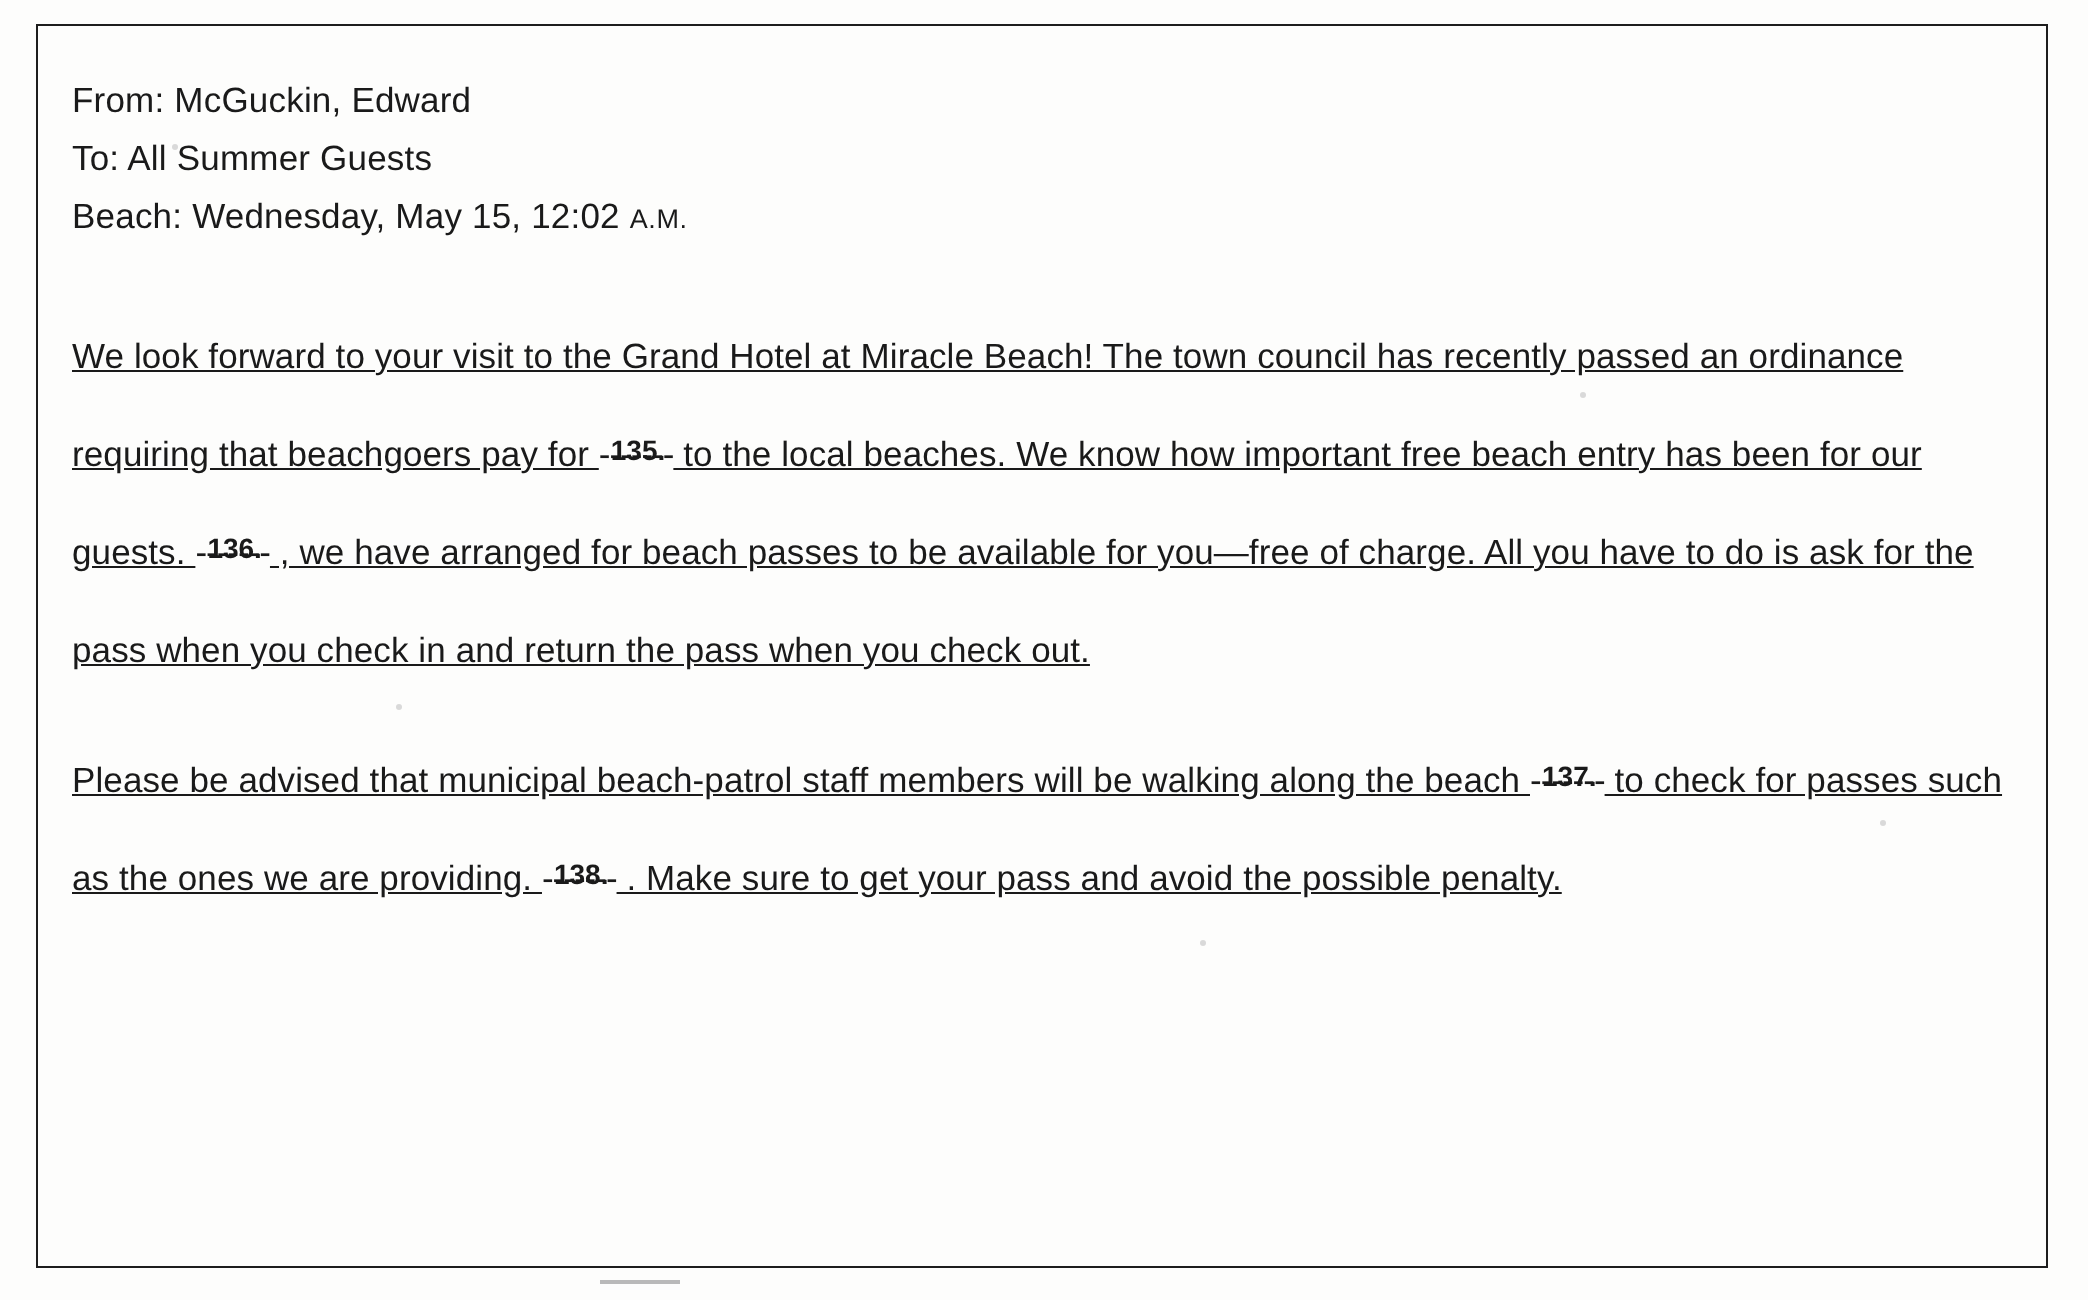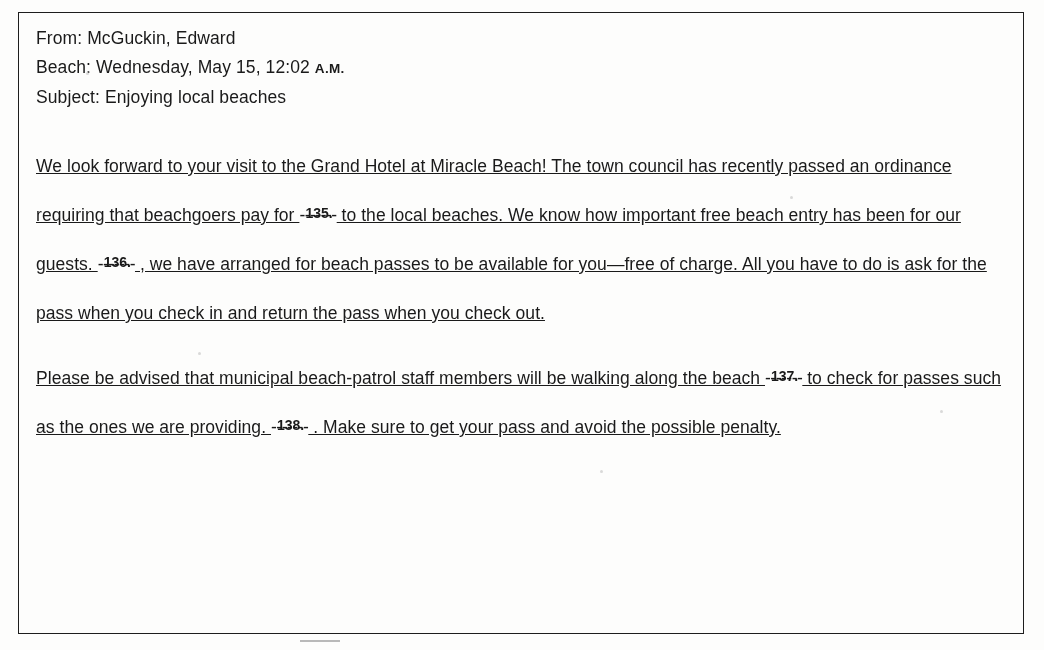--- a/index.html
+++ b/index.html
@@ -27,35 +27,34 @@
     top: 12px;
     width: 1006px;
     height: 622px;
     border: 1.5px solid #1d1d1d;
     box-sizing: border-box;
     background: transparent;
   }
   .content {
     position: absolute;
     left: 36px;
-    top: 24px;
+    top: 36px;
     right: 40px;
   }
   .header-block {
     font-size: 17.5px;
     line-height: 29px;
     letter-spacing: 0.1px;
   }
   .header-line {
     white-space: nowrap;
   }
   .smallcaps {
     font-size: 13.5px;
     letter-spacing: 0.3px;
-    font-weight: bold;
   }
   .body-block {
     margin-top: 30px;
     font-size: 17.5px;
     line-height: 49px;
     letter-spacing: 0.05px;
     text-align: left;
     text-decoration: underline;
   }
   .para + .para {
@@ -98,27 +97,27 @@
   <div class="doc-frame"></div>
 
   <div class="content">
 
     <div class="header-block">
       <div class="header-line">
         <span>From:</span>
         <span>McGuckin, Edward</span>
       </div>
       <div class="header-line">
+        <span>To:</span>
+        <span>All Summer Guests</span>
+      </div>
+      <div class="header-line">
         <span>Beach:</span>
         <span>Wednesday, May 15, 12:02</span>
         <span class="smallcaps">A.M.</span>
-      </div>
-      <div class="header-line">
-        <span>Subject:</span>
-        <span>Enjoying local beaches</span>
       </div>
     </div>
 
     <div class="body-block">
 
       <div class="para">
         <span>We look forward to your visit to the Grand Hotel at Miracle Beach! The town council has recently passed an ordinance requiring that beachgoers pay for </span><span class="blank"><span class="dashes">-------</span><span class="qnum">135.</span></span><span> to the local beaches. We know how important free beach entry has been for our guests. </span><span class="blank"><span class="dashes">-------</span><span class="qnum">136.</span></span><span> , we have arranged for beach passes to be available for you—free of charge. All you have to do is ask for the pass when you check in and return the pass when you check out.</span>
       </div>
 
       <div class="para">

